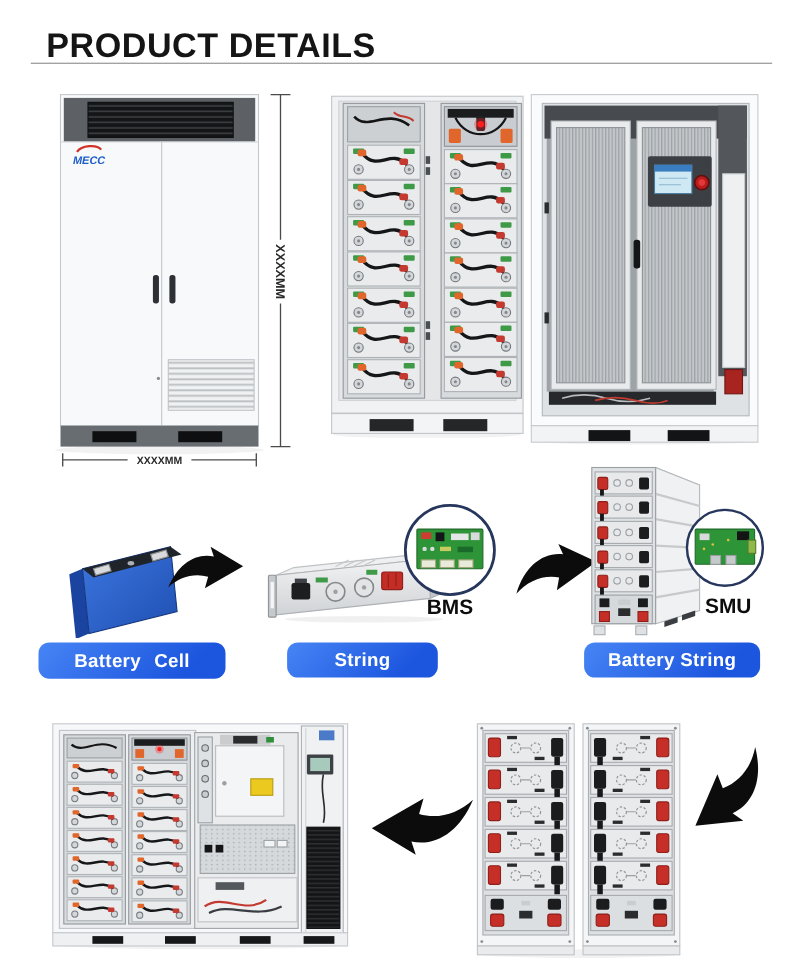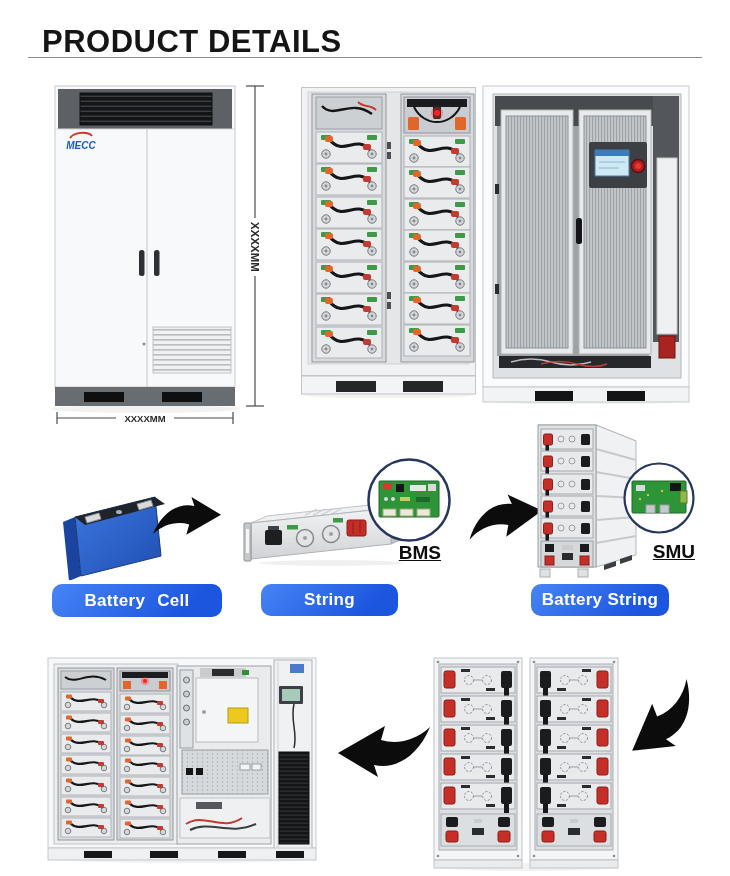--- a/index.html
+++ b/index.html
@@ -7,24 +7,24 @@
           font-family:"Liberation Sans",sans-serif;}
   #page-title{position:absolute;left:30px;top:12px;margin:12px;font-size:31px;font-weight:700;
               color:#151515;letter-spacing:.5px;}
   #title-rule{position:absolute;left:28px;top:57px;width:674px;height:0;
               border-top:1.5px solid #8c8c8c;}
   .illo{position:absolute;}
   svg text{font-family:"Liberation Sans",sans-serif;}
   .pill{position:absolute;display:flex;align-items:center;justify-content:center;color:#fff;
         font-weight:bold;font-size:17px;border-radius:10px;
         background:linear-gradient(135deg,#4785f5 0%,#1c55de 80%);letter-spacing:.3px;}
-  #pill-cell{left:35px;top:584px;width:170px;height:33px;word-spacing:7px;margin-left:17px;}
+  #pill-cell{left:35px;top:584px;width:170px;height:33px;word-spacing:7px;}
   #pill-module{left:261px;top:584px;width:137px;height:32px;}
-  #pill-string{left:531px;top:584px;width:138px;height:32px;}
-  .callout{position:absolute;font-weight:bold;font-size:19px;color:#0d0d0d;text-align:right;text-decoration:underline;}
+  #pill-string{left:531px;top:584px;width:160px;height:32px;}
+  .callout{position:absolute;font-weight:bold;font-size:19px;color:#0d0d0d;text-align:center;}
   #bms-label{left:377px;top:542px;width:64px;}
   #smu-label{left:629px;top:541px;width:66px;}
 </style>
 </head>
 <body>
 
 <div id="canvas">
 
   <svg width="0" height="0" style="position:absolute">
     <defs>

